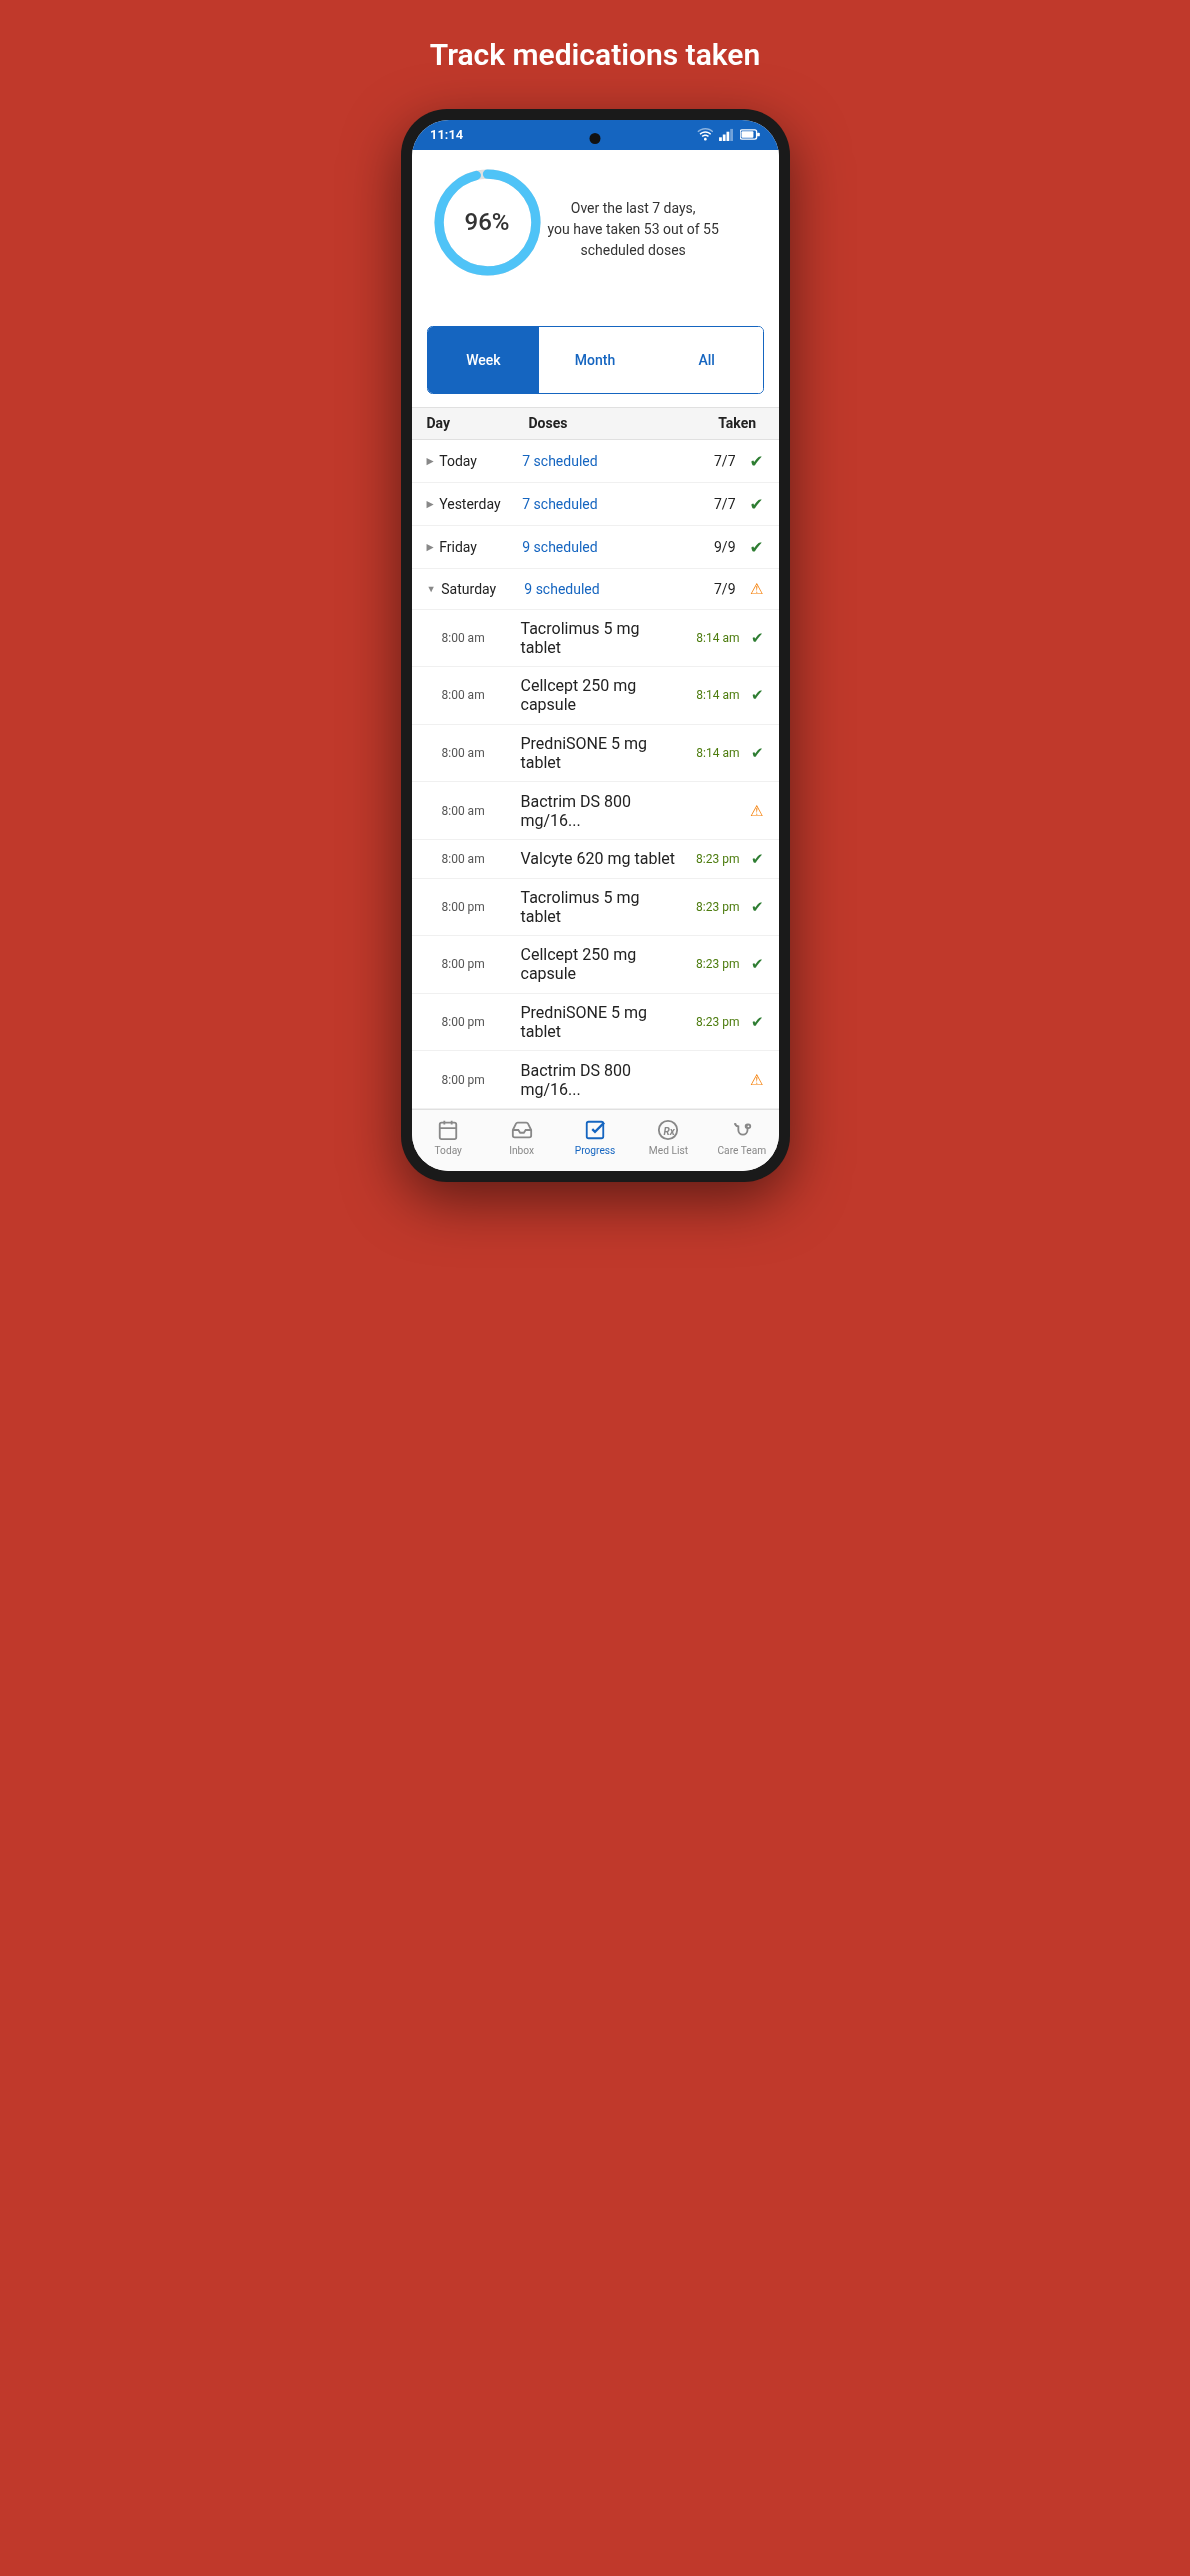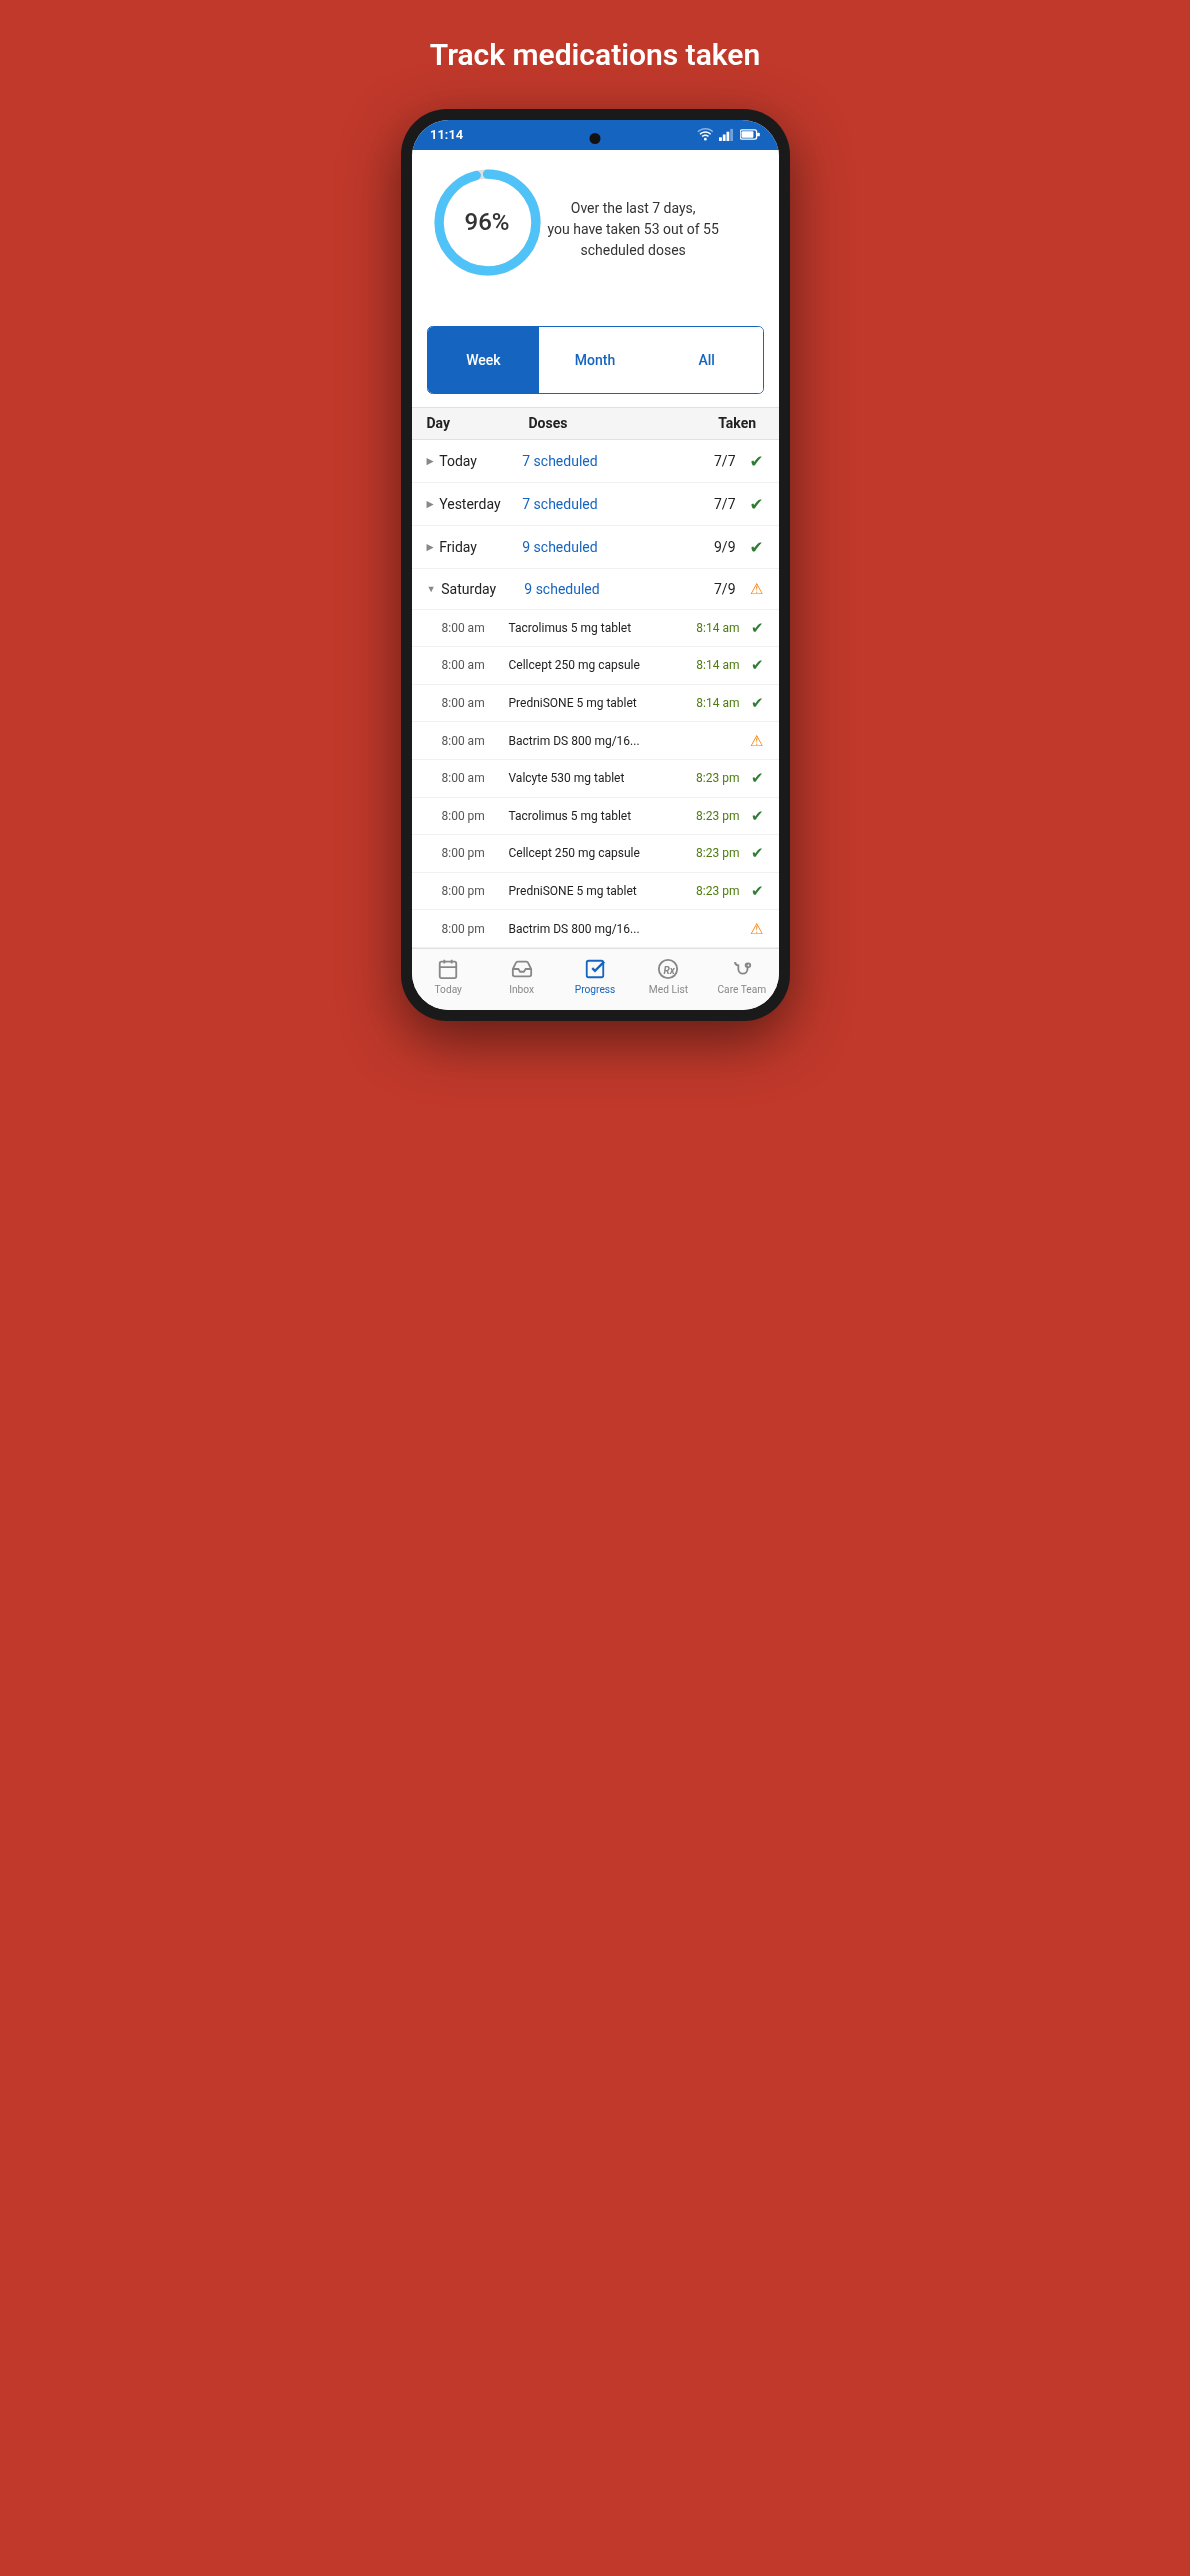--- a/index.html
+++ b/index.html
@@ -199,21 +199,21 @@
     .warn-orange { color: #f57c00; font-size: 15px; }
     
     .sub-row {
       display: flex;
       align-items: center;
       padding: 9.3px 15px 9.3px 30px;
       border-bottom: 0.9px solid #f0f0f0;
       background: white;
     }
     .sub-time { flex: 0 0 67px; font-size: 12px; color: #555; }
-    .sub-med { flex: 1; font-size: 12px; color: #222; }
+    .sub-med { flex: 1; font-size: 16px; color: #222; margin-left: 12px; }
     .sub-taken-time { flex: 0 0 56px; text-align: right; font-size: 12px; color: #4d7c0f; }
     .sub-status { flex: 0 0 24px; text-align: right; font-size: 15px; }
     
     .bottom-nav {
       background: #fafafa;
       border-top: 0.9px solid #e0e0e0;
       display: flex;
       justify-content: space-around;
       padding: 9.3px 0 15px;
     }
@@ -352,21 +352,21 @@
         <span class="sub-status check-green">✔</span>
       </div>
       <div class="sub-row">
         <span class="sub-time">8:00 am</span>
         <span class="sub-med">Bactrim DS 800 mg/16...</span>
         <span class="sub-taken-time"></span>
         <span class="sub-status warn-orange">⚠</span>
       </div>
       <div class="sub-row">
         <span class="sub-time">8:00 am</span>
-        <span class="sub-med">Valcyte 530 mg tablet</span>
+        <span class="sub-med">Valcyte 620 mg tablet</span>
         <span class="sub-taken-time">8:23 pm</span>
         <span class="sub-status check-green">✔</span>
       </div>
       <div class="sub-row">
         <span class="sub-time">8:00 pm</span>
         <span class="sub-med">Tacrolimus 5 mg tablet</span>
         <span class="sub-taken-time">8:23 pm</span>
         <span class="sub-status check-green">✔</span>
       </div>
       <div class="sub-row">

